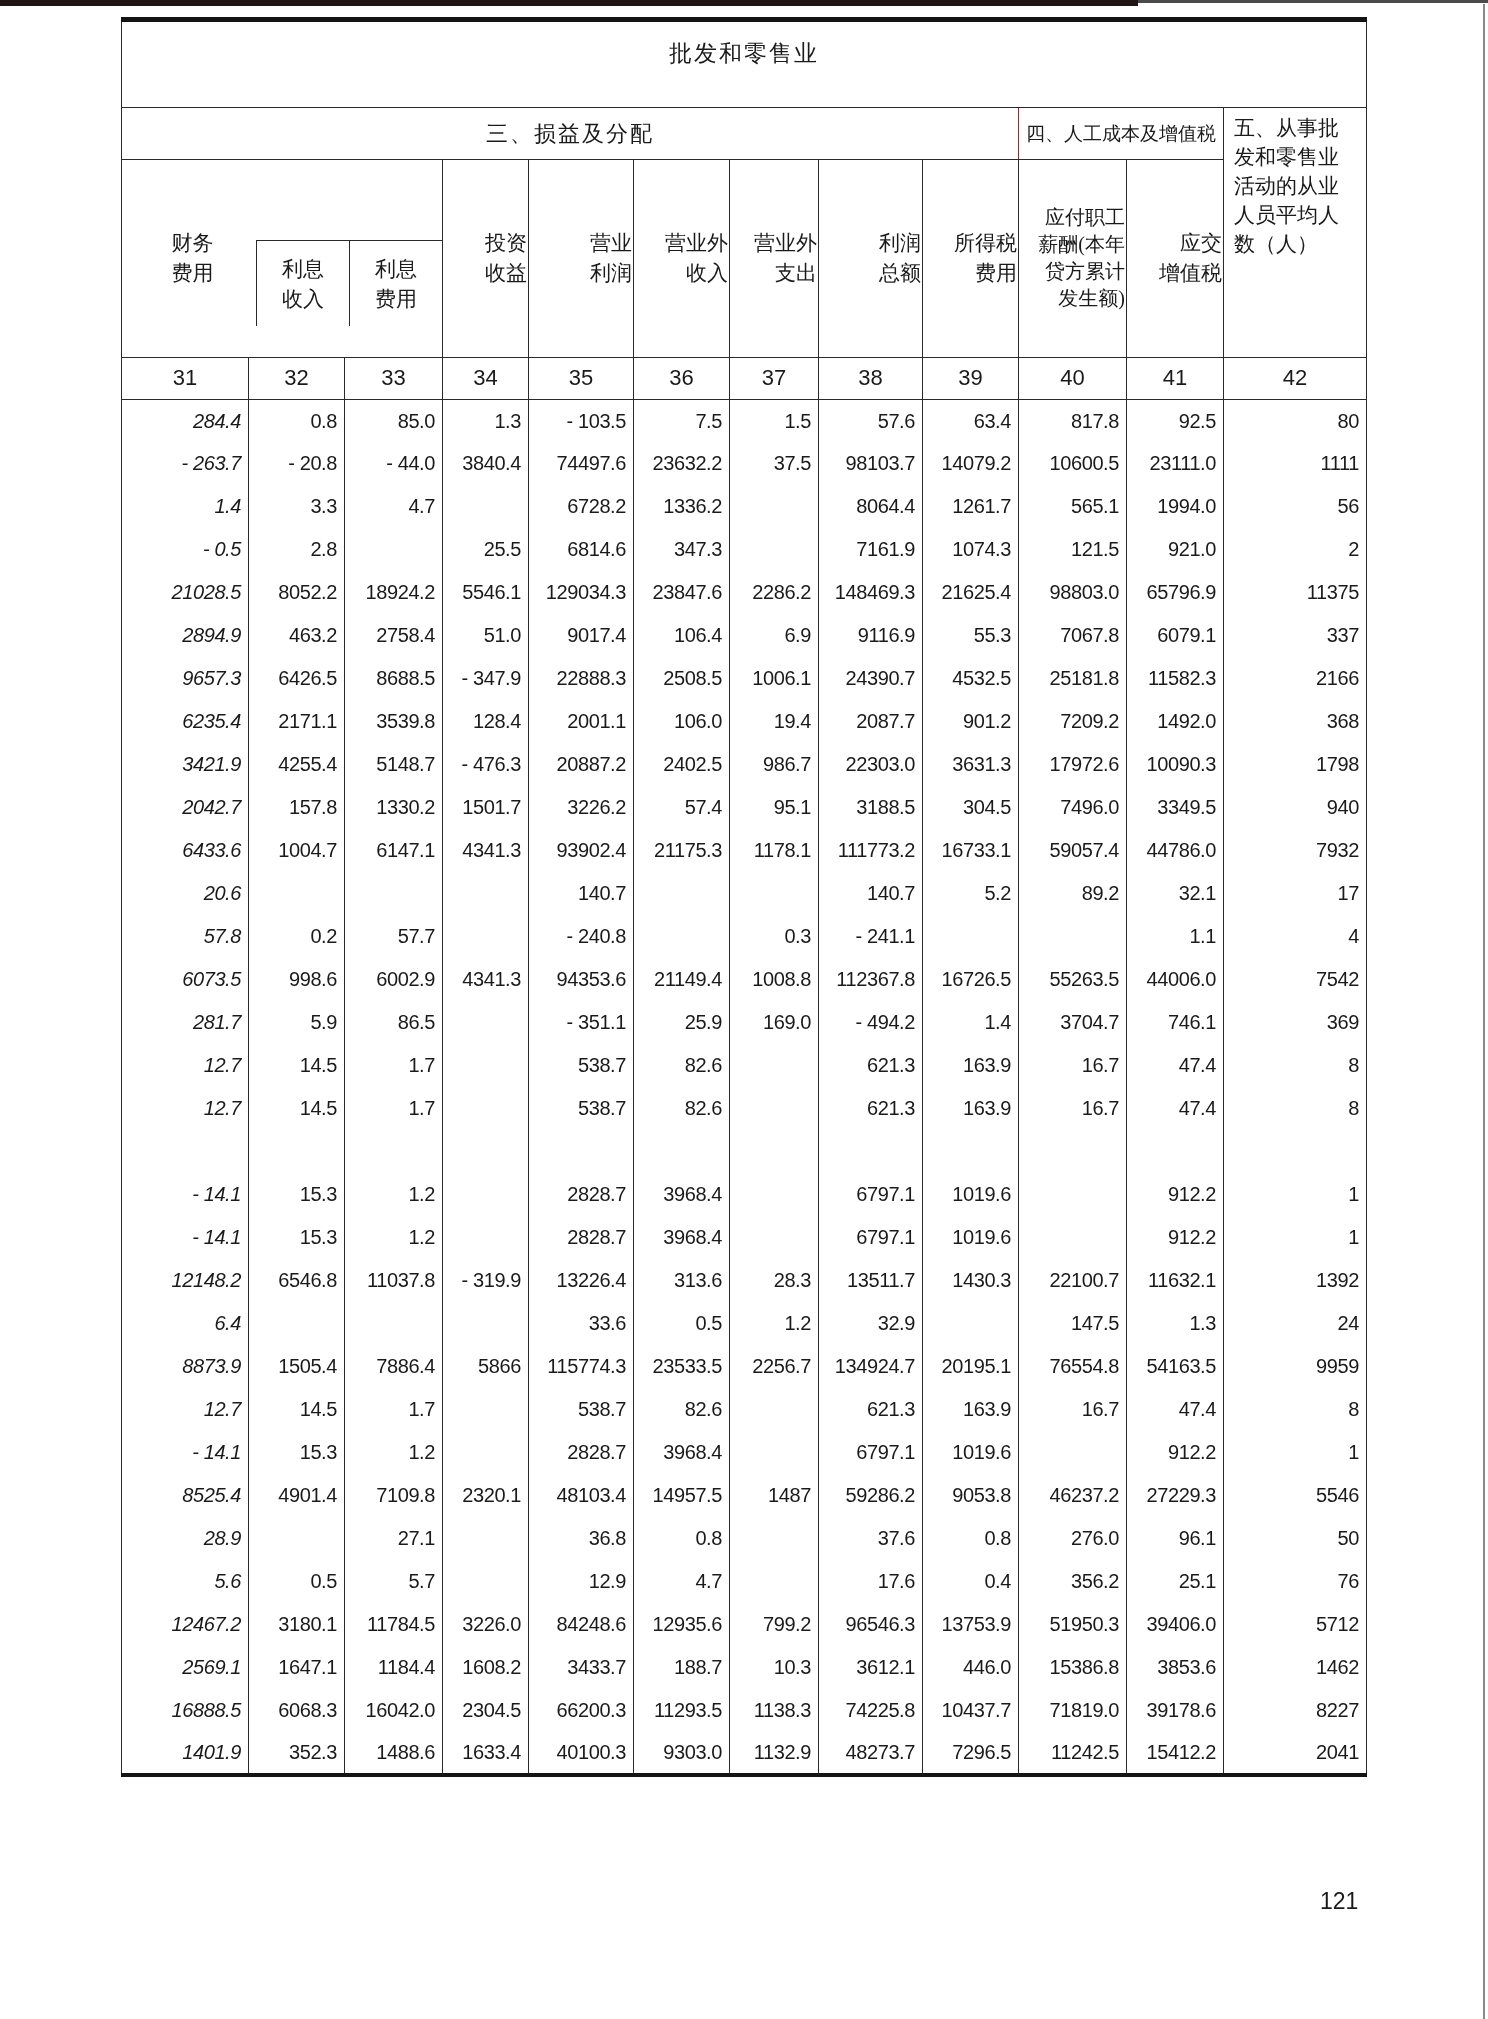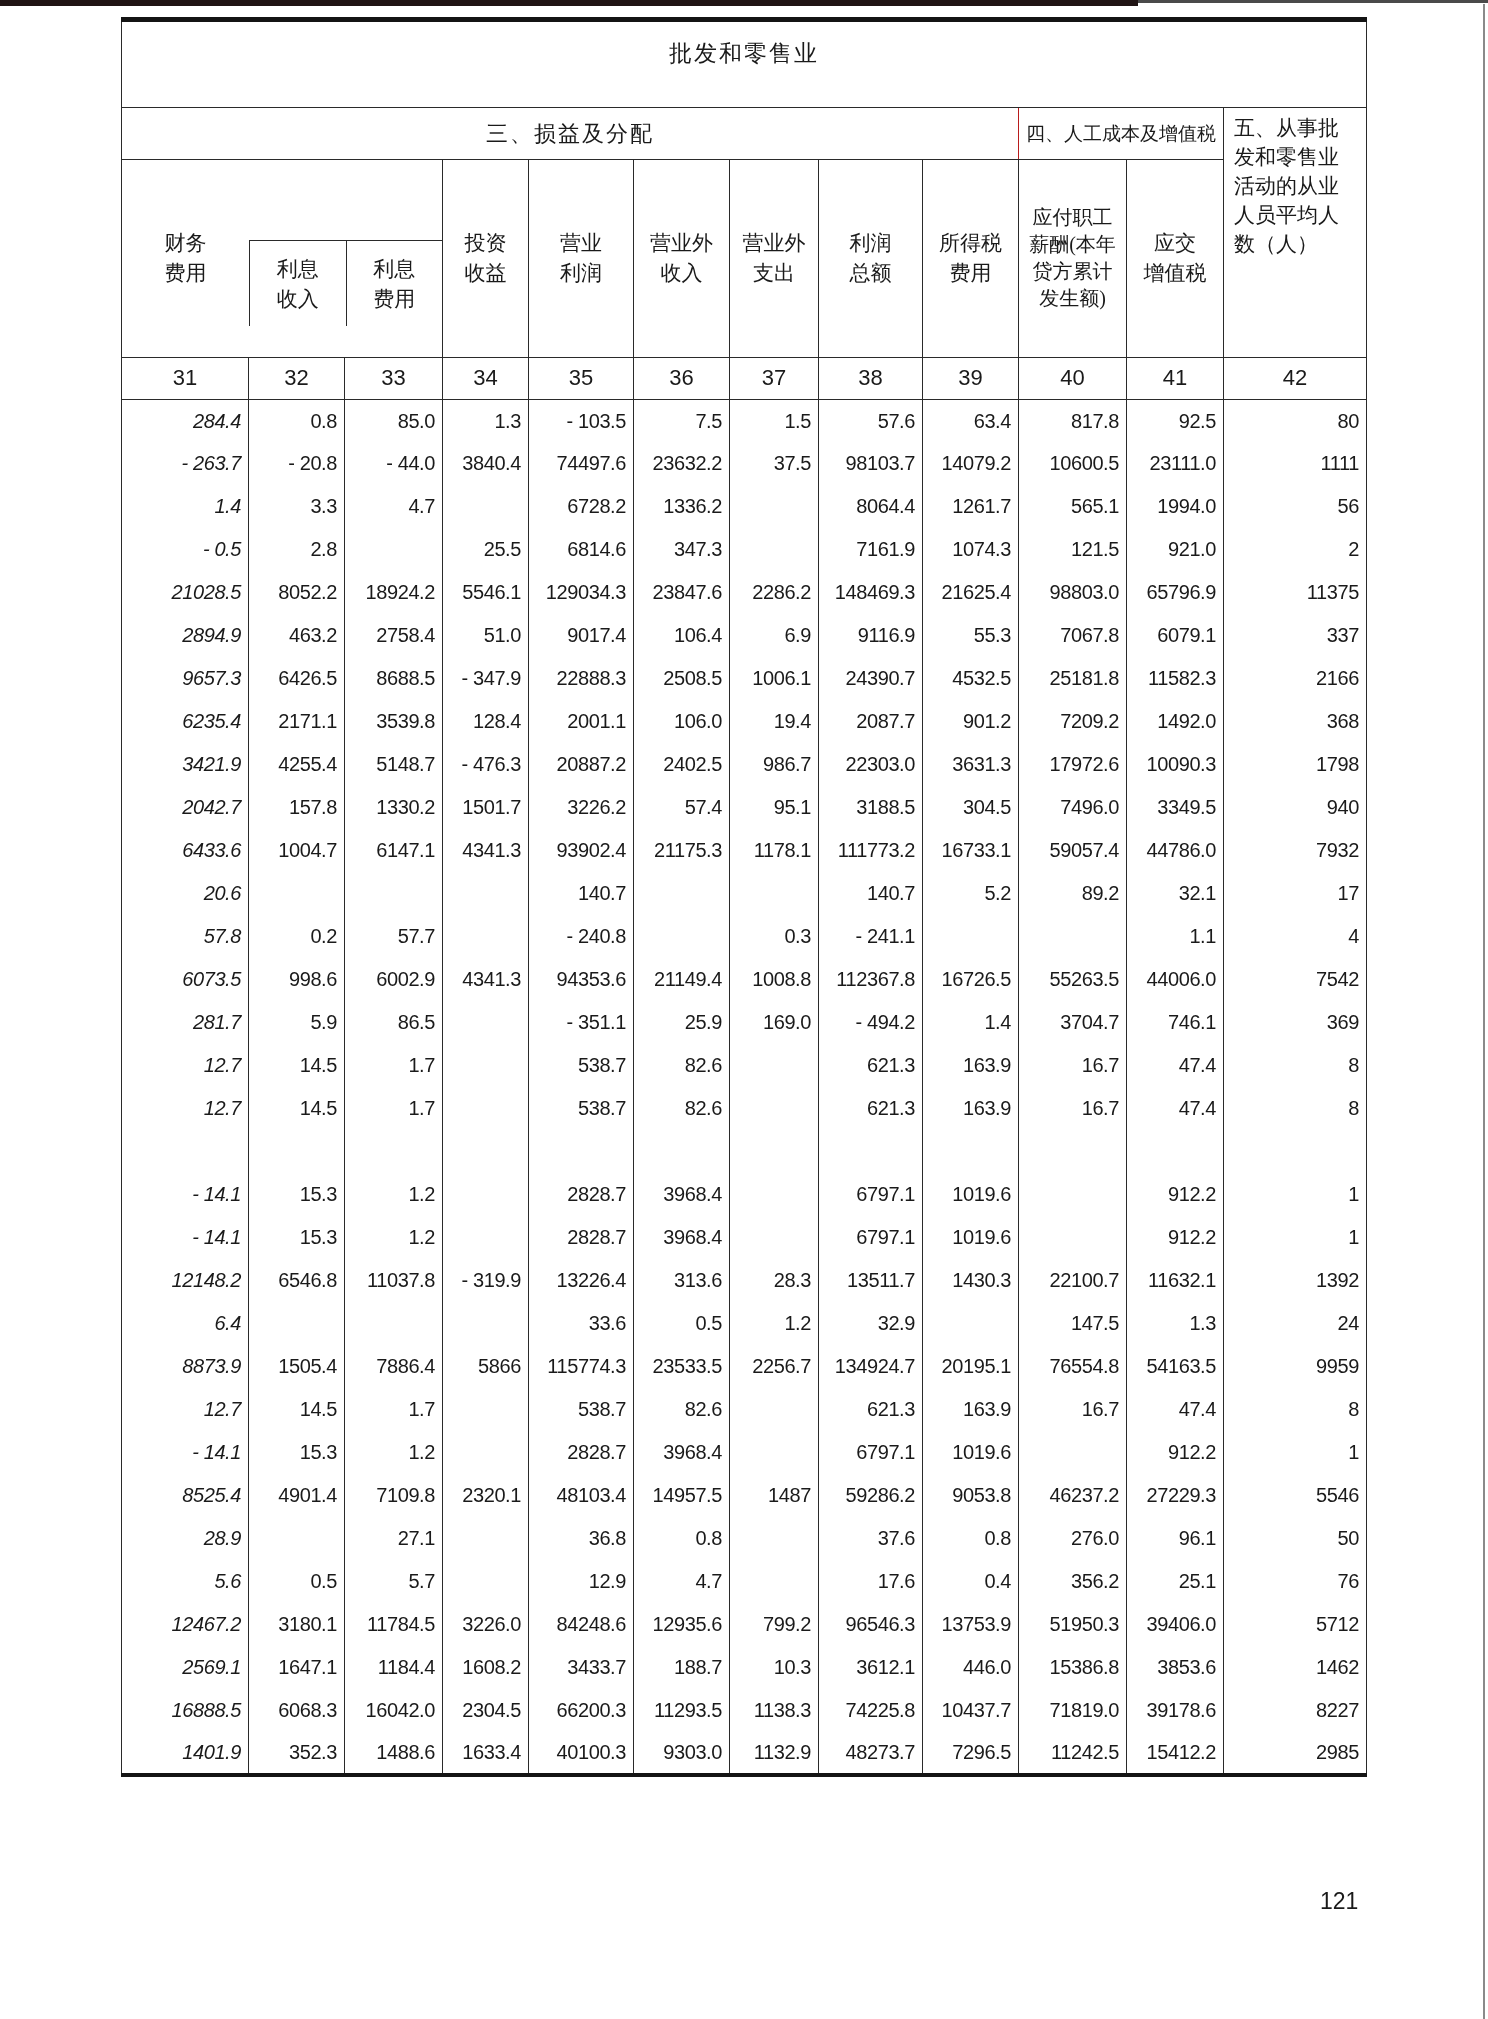--- a/index.html
+++ b/index.html
@@ -72,25 +72,26 @@
     font-size:21px;
     line-height:1.38;
     padding:6px 8px 0 10px;
     text-align:left;
   }
 
   .heads td{
     height:136px;
     border-left:1px solid #2a2a2a;
     border-bottom:1px solid #2a2a2a;
-    text-align:center;
+    text-align:right;
     vertical-align:middle;
     white-space:pre-line;
     font-size:21px;
     line-height:1.45;
+    padding-left:7px;
   }
   .heads td.wrap40{font-size:20px;line-height:1.35;}
   .fincell{padding:0;border-left:none;}
   .finwrap{display:flex;height:136px;align-items:stretch;}
   .finlabel{
     width:127px;
     display:flex;align-items:center;justify-content:center;
     white-space:pre-line;line-height:1.45;
   }
   .finbox{
@@ -661,19 +662,19 @@
           <td>352.3</td>
           <td>1488.6</td>
           <td>1633.4</td>
           <td>40100.3</td>
           <td>9303.0</td>
           <td>1132.9</td>
           <td>48273.7</td>
           <td>7296.5</td>
           <td>11242.5</td>
           <td>15412.2</td>
-          <td>2985</td>
+          <td>2041</td>
         </tr>
       </tbody>
   </table>
 
   <div class="pageno">121</div>
 </div>
 
 </body></html>

